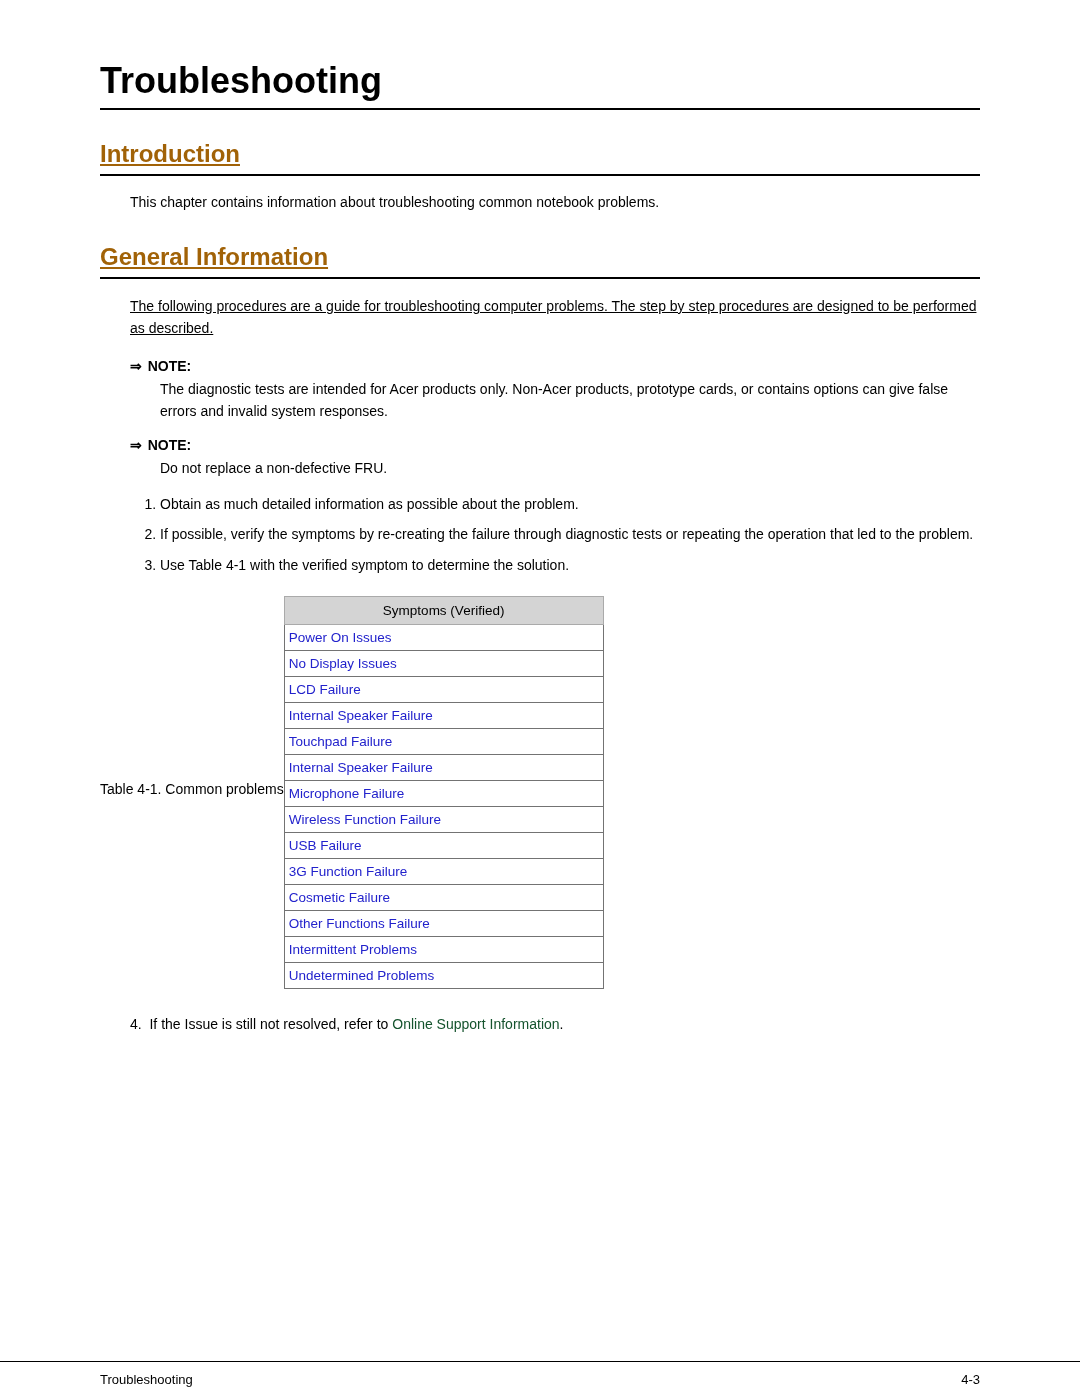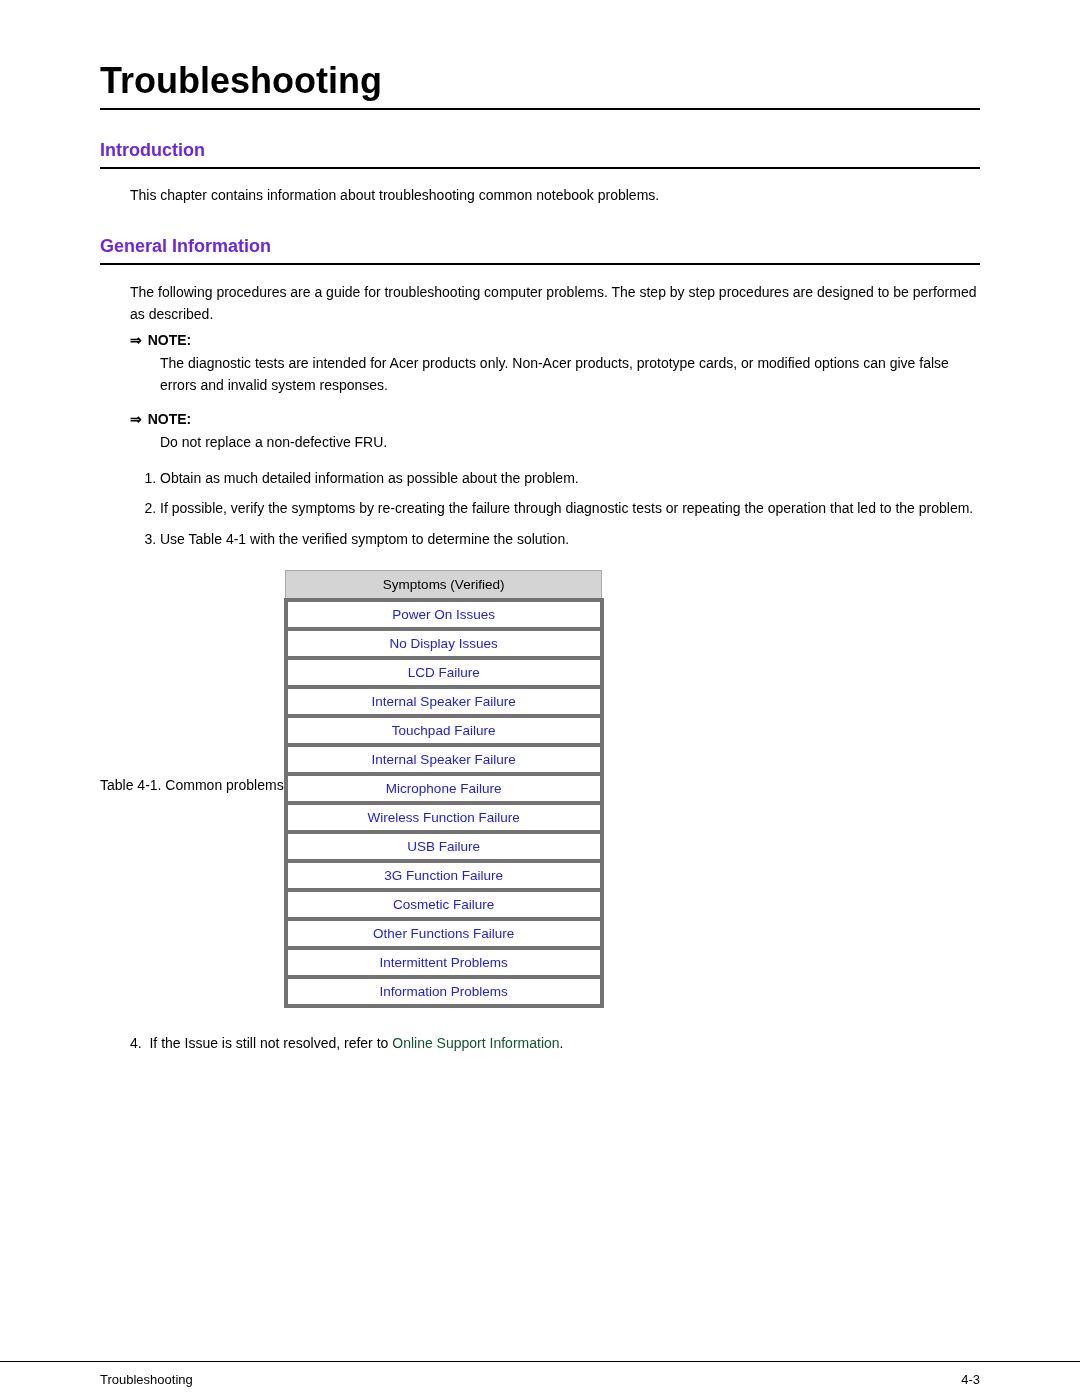--- a/index.html
+++ b/index.html
@@ -30,42 +30,44 @@
       margin-bottom: 6px;
     }
 
     .title-underline {
       border: none;
       border-top: 2px solid #000000;
       margin-bottom: 30px;
     }
 
     .section-title {
-      font-size: 18px;
+      font-size: 24px;
       font-weight: bold;
-      color: #6d28d9;
+      color: #a16207;
       margin-bottom: 6px;
+      text-decoration: underline;
     }
 
     .section-underline {
       border: none;
       border-top: 2px solid #000000;
       margin-bottom: 16px;
     }
 
     .intro-text {
       margin-left: 30px;
       margin-bottom: 30px;
       line-height: 1.5;
     }
 
     .general-info-text {
       margin-left: 30px;
-      margin-bottom: 6px;
-      line-height: 1.6;
+      margin-bottom: 18px;
+      line-height: 1.6;
+      text-decoration: underline;
     }
 
     .note-block {
       margin-left: 30px;
       margin-bottom: 14px;
     }
 
     .note-label {
       display: flex;
       align-items: center;
@@ -114,24 +116,23 @@
     .symptoms-table th {
       background-color: #d4d4d4;
       border: 1px solid #aaa;
       padding: 6px 7px;
       text-align: center;
       font-weight: normal;
       font-size: 13.5px;
     }
 
     .symptoms-table td {
-      border: 4px solid #737373;
+      border: 1px solid #737373;
       padding: 5px 4px;
       font-size: 13.5px;
-      text-align: center;
     }
 
     .symptoms-table td a {
       color: #2222cc;
       text-decoration: none;
     }
 
     .step4-text {
       margin-left: 30px;
       line-height: 1.6;
@@ -172,21 +173,21 @@
   <h2 class="section-title">General Information</h2>
   <hr class="section-underline">
 
   <p class="general-info-text">The following procedures are a guide for troubleshooting computer problems. The step by step procedures are designed to be performed as described.</p>
 
   <div class="note-block">
     <div class="note-label">
       <span class="note-arrow">⇒</span>
       <span>NOTE:</span>
     </div>
-    <p class="note-content">The diagnostic tests are intended for Acer products only. Non-Acer products, prototype cards, or modified options can give false errors and invalid system responses.</p>
+    <p class="note-content">The diagnostic tests are intended for Acer products only. Non-Acer products, prototype cards, or contains options can give false errors and invalid system responses.</p>
   </div>
 
   <div class="note-block">
     <div class="note-label">
       <span class="note-arrow">⇒</span>
       <span>NOTE:</span>
     </div>
     <p class="note-content">Do not replace a non-defective FRU.</p>
   </div>
 
@@ -244,21 +245,21 @@
           <tr>
             <td><a href="#">Cosmetic Failure</a></td>
           </tr>
           <tr>
             <td><a href="#">Other Functions Failure</a></td>
           </tr>
           <tr>
             <td><a href="#">Intermittent Problems</a></td>
           </tr>
           <tr>
-            <td><a href="#">Information Problems</a></td>
+            <td><a href="#">Undetermined Problems</a></td>
           </tr>
         </tbody>
     </table>
   </div>
 
   <p class="step4-text">
     4.&nbsp;&nbsp;<span>If the Issue is still not resolved, refer to </span><a href="#">Online Support Information</a><span>.</span>
   </p>
 
 </div>

